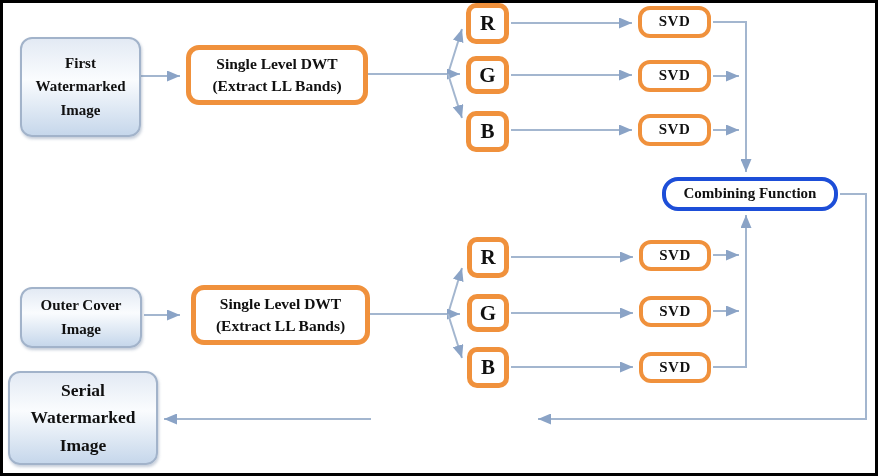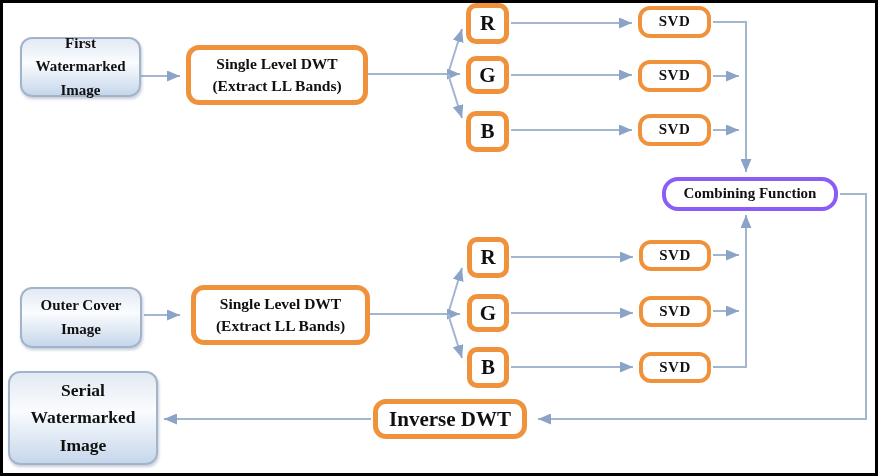--- a/index.html
+++ b/index.html
@@ -25,24 +25,24 @@
   .img-node{
     background:linear-gradient(180deg,#e3eaf4 0%,#fafcfe 42%,#c6d7eb 100%);
     border:2px solid #a2b3ca;
     border-radius:12px;
     box-shadow:1px 2px 3px rgba(110,130,160,.4);
     font-size:15px;line-height:1.55;
   }
   .proc{background:#fff;border:5px solid #f0913c;border-radius:13px;font-size:15.5px;}
   .chip{background:#fff;border:5px solid #f0913c;border-radius:10px;font-size:21px;}
   .svdbox{background:#fff;border:4px solid #f0913c;border-radius:12px;font-size:15px;letter-spacing:.5px;}
-  .combining{background:#fff;border:4px solid #8b5cf6;border-radius:16px;font-size:15px;}
+  .combining{background:#fff;border:4px solid #1d4ed8;border-radius:16px;font-size:15px;}
 
   
-  .n-first{left:20px;top:37px;width:121px;height:60px;}
+  .n-first{left:20px;top:37px;width:121px;height:100px;}
   .n-dwt-top{left:186px;top:45px;width:182px;height:60px;}
   .n-r-top{left:466px;top:3px;width:43px;height:41px;}
   .n-g-top{left:466px;top:56px;width:43px;height:38px;}
   .n-b-top{left:466px;top:111px;width:43px;height:41px;}
   .n-svd-tr{left:638px;top:6px;width:73px;height:32px;}
   .n-svd-tg{left:638px;top:60px;width:73px;height:32px;}
   .n-svd-tb{left:638px;top:114px;width:73px;height:32px;}
   .n-combining{left:662px;top:177px;width:176px;height:34px;}
   .n-outer{left:20px;top:287px;width:122px;height:61px;}
   .n-dwt-bot{left:191px;top:285px;width:179px;height:60px;}
@@ -117,17 +117,16 @@
 Image</div>
   <div class="node proc n-dwt-bot">Single Level DWT
 (Extract LL Bands)</div>
   <div class="node chip n-r-bot">R</div>
   <div class="node chip n-g-bot">G</div>
   <div class="node chip n-b-bot">B</div>
   <div class="node svdbox n-svd-br">SVD</div>
   <div class="node svdbox n-svd-bg">SVD</div>
   <div class="node svdbox n-svd-bb">SVD</div>
 
-  <div class="node proc n-inverse">Inverse DWT</div>
   <div class="node img-node n-serial">Serial
 Watermarked
 Image</div>
 </div>
 
 </body></html>

